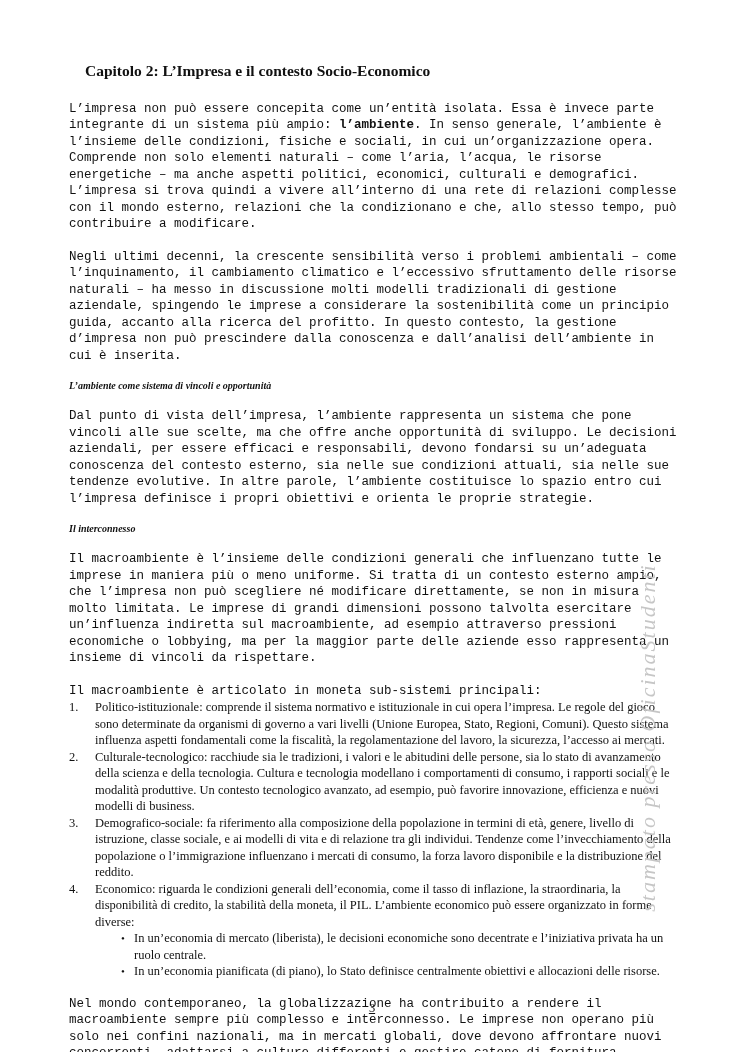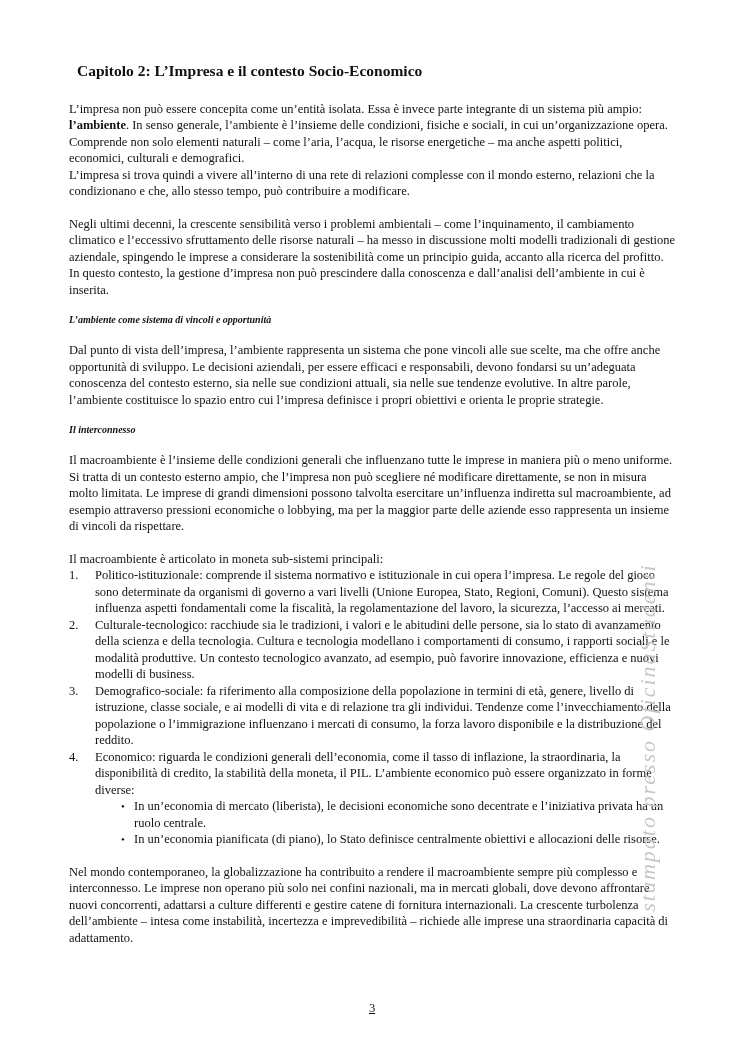--- a/index.html
+++ b/index.html
@@ -16,25 +16,26 @@
     padding: 62px 67px 0 69px;
     overflow: hidden;
     font-family: "Liberation Serif", "DejaVu Serif", serif;
     font-size: 12.5px;
     line-height: 1.32;
     color: #111111;
   }
   h1.chapter-title {
     font-size: 15.5px;
     font-weight: bold;
-    margin: 0 0 20px 8px;
+    margin: 0 0 20px 16px;
     line-height: 1.2;
   }
   .para {
     margin: 0 0 16px 0;
+    font-family: Liberation Mono, monospace;
   }
   .para.tight {
     margin: 0;
   }
   h2.section-heading {
     font-size: 10px;
     font-weight: bold;
     font-style: italic;
     margin: 16px 0 16px 0;
     line-height: 1.2;

